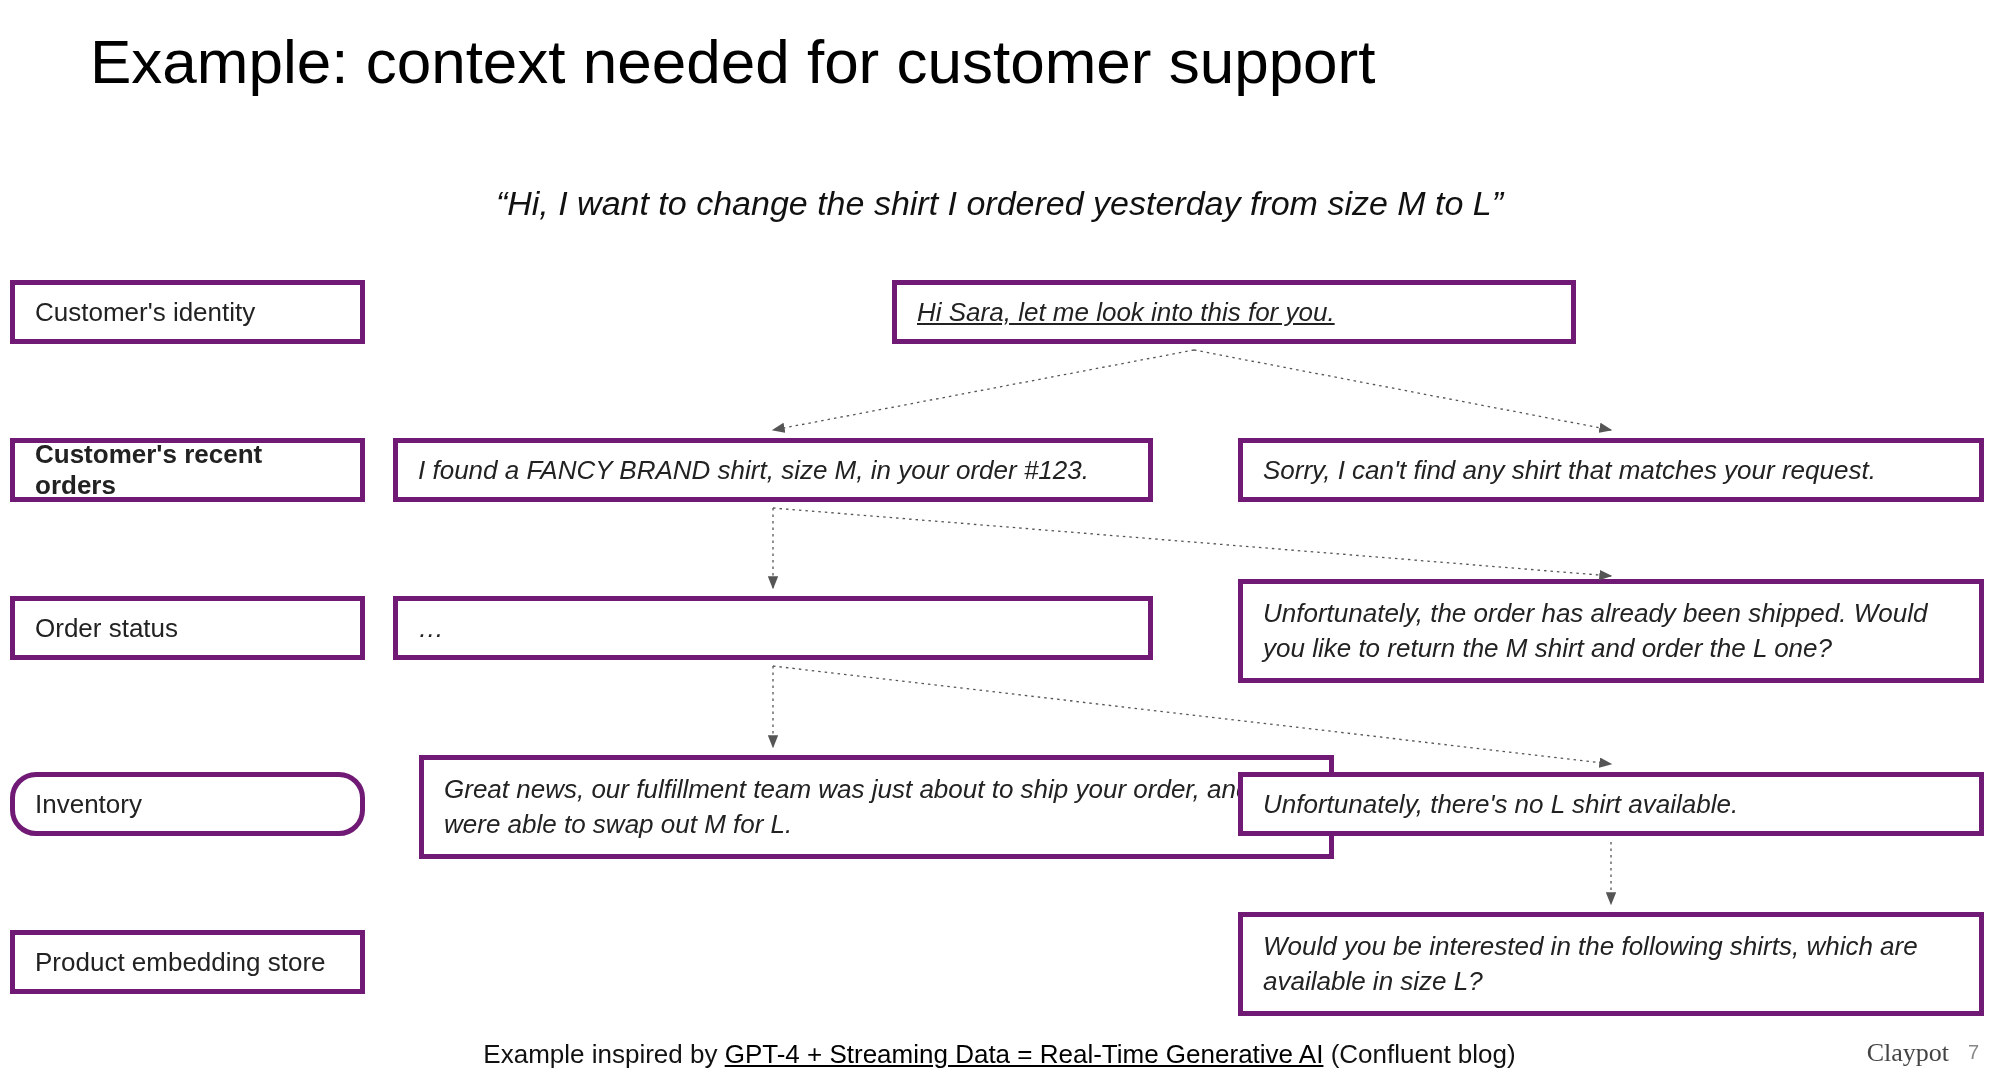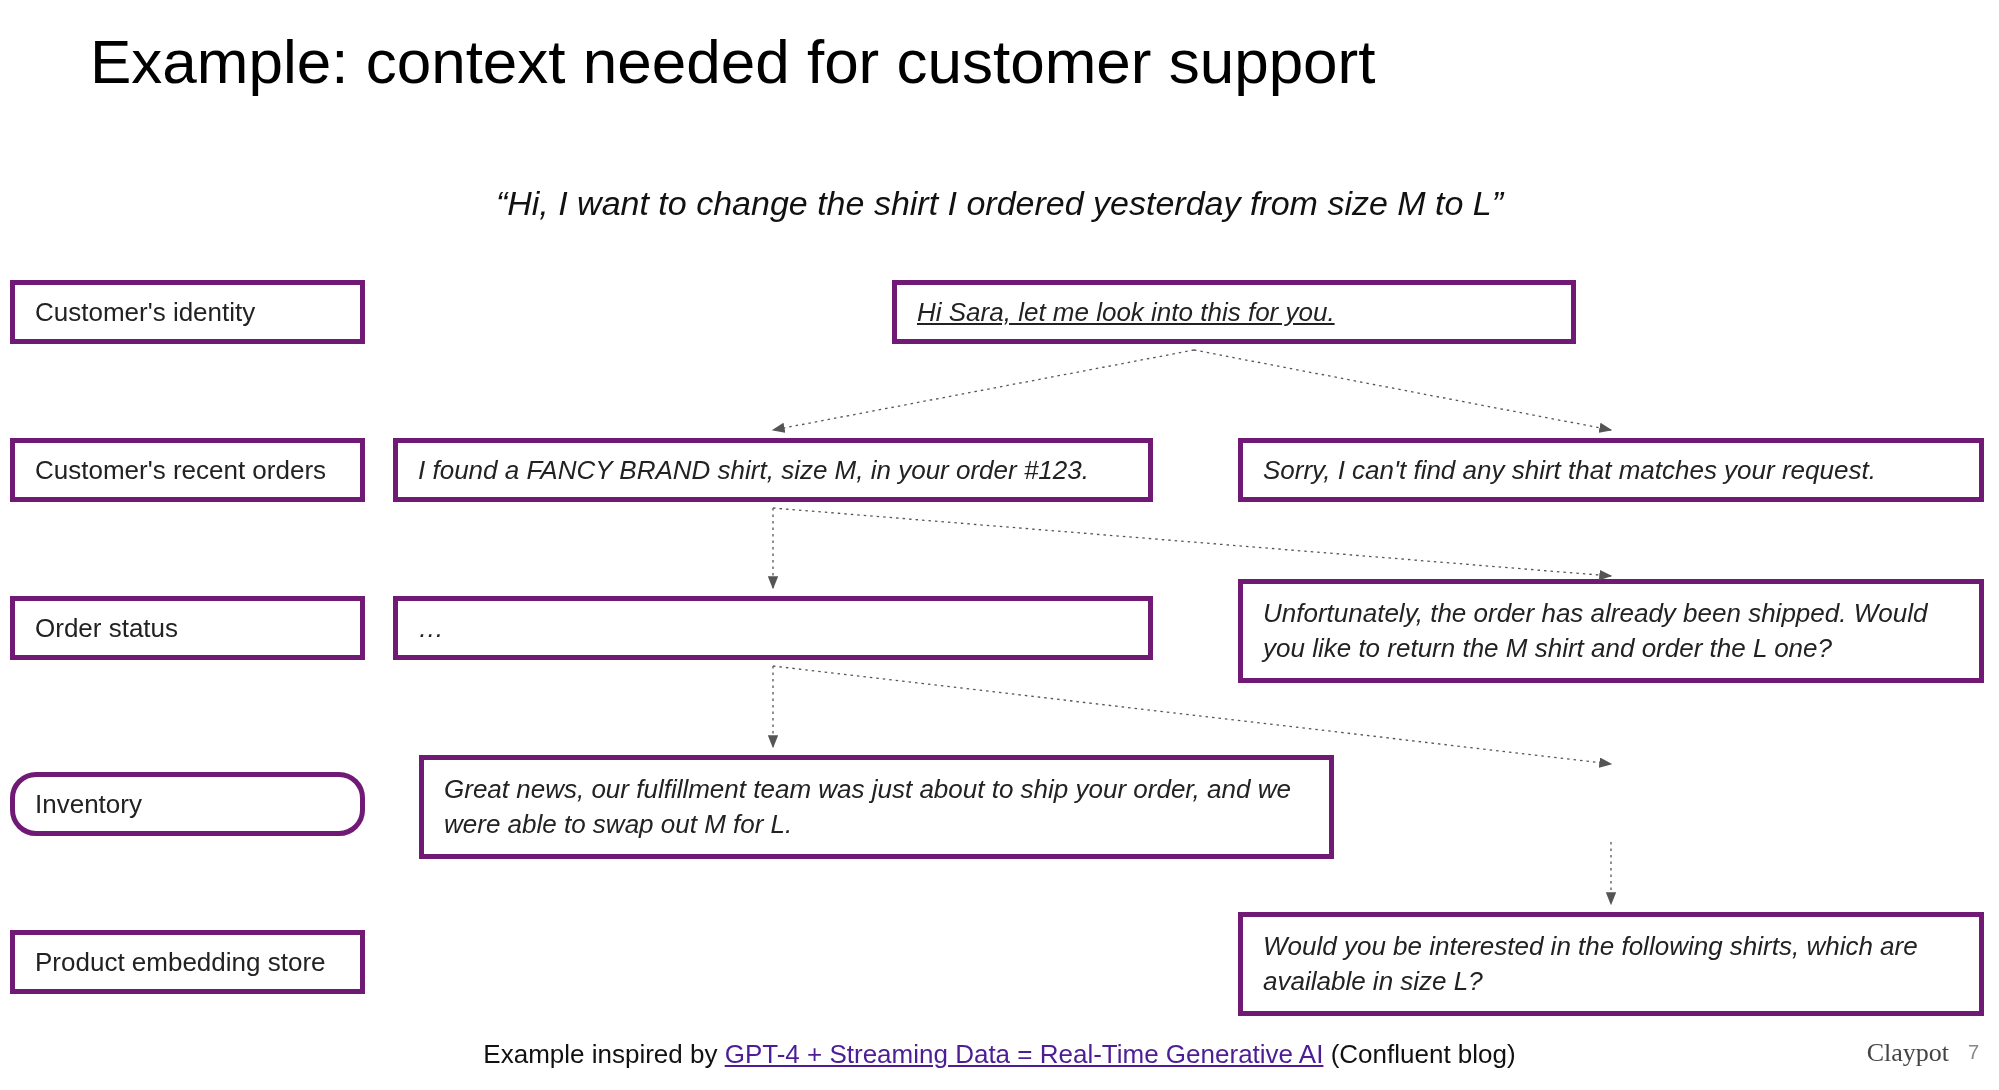--- a/index.html
+++ b/index.html
@@ -67,21 +67,21 @@
   .footer {
     position: absolute;
     left: 0;
     bottom: 20px;
     width: 100%;
     text-align: center;
     font-size: 26px;
     color: #111;
   }
   .footer a {
-    color: #4c1d95;
+    color: #000000;
     text-decoration: underline;
   }
   .brand {
     position: absolute;
     right: 50px;
     bottom: 22px;
     font-family: Georgia, 'Times New Roman', serif;
     font-size: 26px;
     color: #444;
   }
@@ -95,34 +95,35 @@
 </style>
 </head>
 <body>
 
 <div class="slide">
 
   <div class="title">Example: context needed for customer support</div>
   <div class="quote">“Hi, I want to change the shirt I ordered yesterday from size M to L”</div>
 
   <div class="box" style="left:10px; top:280px; width:355px; height:64px;">Customer's identity</div>
-  <div class="box" style="left:10px; top:438px; width:355px; height:64px;">Customer's recent orders</div>
+  <div class="box" style="left:10px; top:438px; width:355px; height:64px;font-weight:bold;">Customer's recent orders</div>
   <div class="box" style="left:10px; top:596px; width:355px; height:64px;">Order status</div>
   <div class="box" style="left:10px; top:772px; width:355px; height:64px;border-radius:26px;">Inventory</div>
   <div class="box" style="left:10px; top:930px; width:355px; height:64px;">Product embedding store</div>
 
   <div class="box italic" style="left:892px; top:280px; width:684px; height:64px;text-decoration:underline;">Hi Sara, let me look into this for you.</div>
 
   <div class="box italic" style="left:393px; top:438px; width:760px; height:64px;">I found a FANCY BRAND shirt, size M, in your order #123.</div>
   <div class="box italic" style="left:1238px; top:438px; width:746px; height:64px;">Sorry, I can't find any shirt that matches your request.</div>
 
   <div class="box italic" style="left:393px; top:596px; width:760px; height:64px;">…</div>
   <div class="box italic multi" style="left:1238px; top:579px; width:746px;">Unfortunately, the order has already been shipped. Would you like to return the M shirt and order the L one?</div>
 
   <div class="box italic multi" style="left:393px; top:755px; width:915px;margin-left:26px;">Great news, our fulfillment team was just about to ship your order, and we were able to swap out M for L.</div>
+  <div class="box italic" style="left:1238px; top:772px; width:746px; height:64px;">Unfortunately, there's no L shirt available.</div>
 
   <div class="box italic multi" style="left:1238px; top:912px; width:746px;">Would you be interested in the following shirts, which are available in size L?</div>
 
   <svg class="arrows">
     <defs>
       <marker id="arrowhead" markerWidth="10" markerHeight="8" refX="9" refY="4" orient="auto">
         <path d="M0,0 L10,4 L0,8 Z" fill="#555"></path>
       </marker>
     </defs>
     <g stroke="#555" stroke-width="1.3" stroke-dasharray="2.5 4" fill="none" marker-end="url(#arrowhead)">

